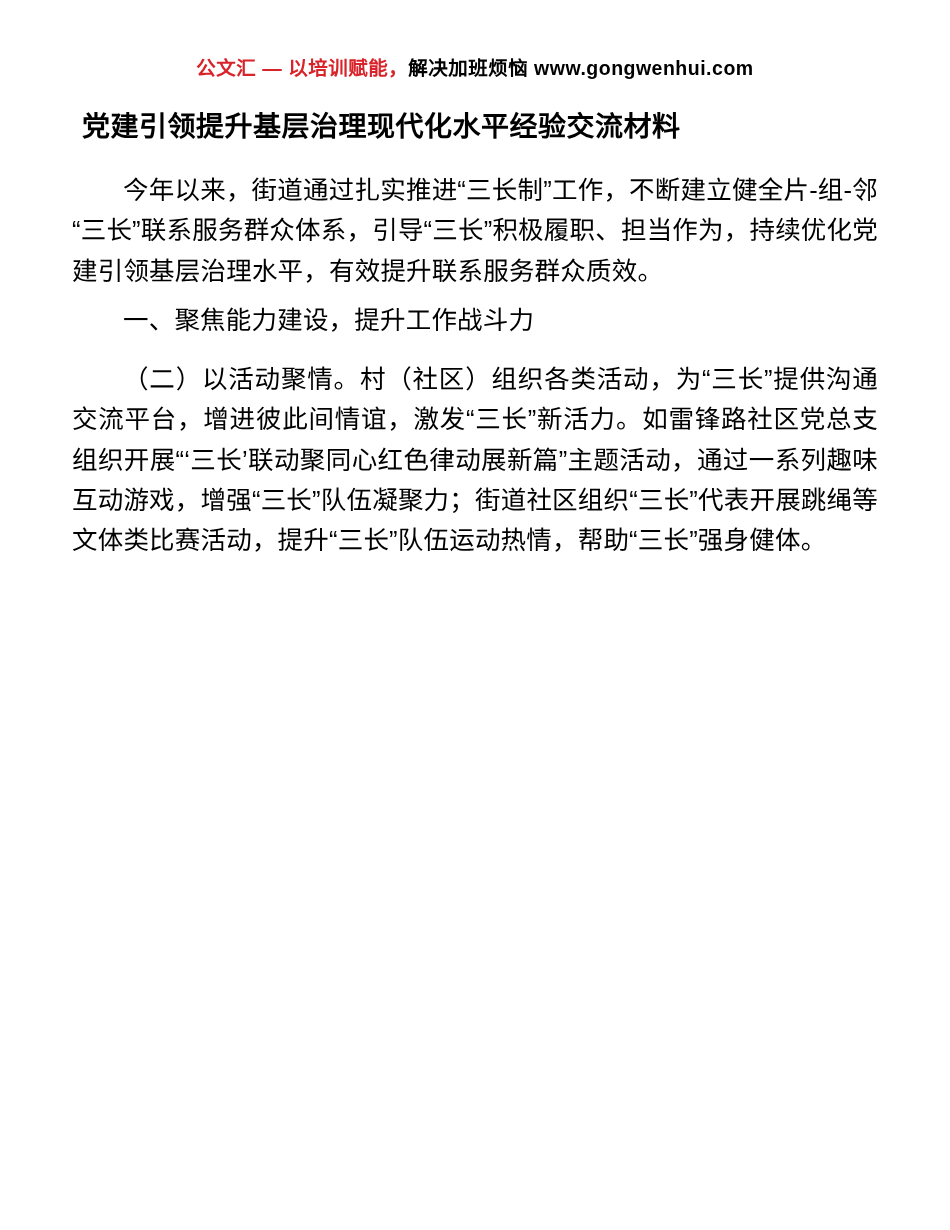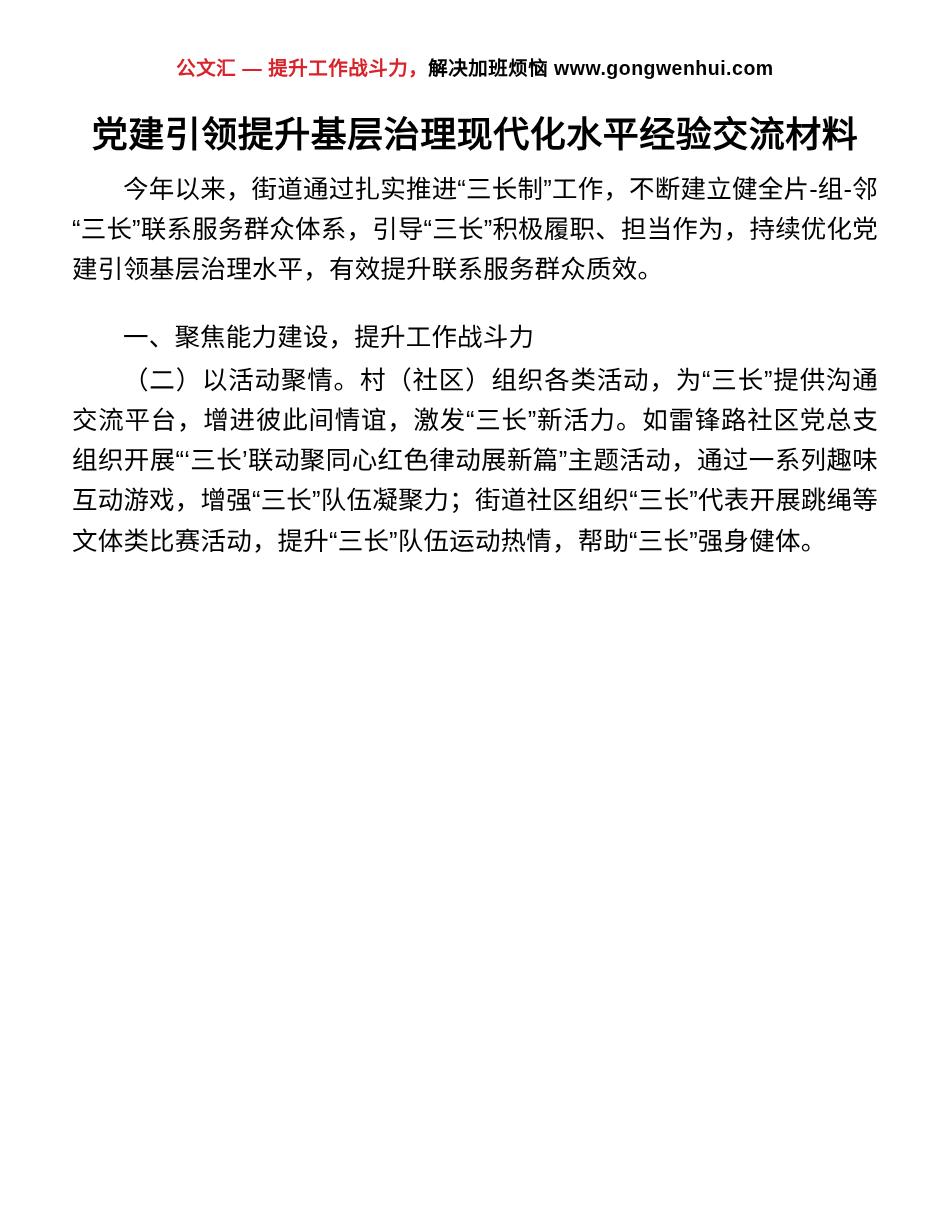--- a/index.html
+++ b/index.html
@@ -32,57 +32,56 @@
     white-space: nowrap;
   }
   .watermark .wm-red {
     color: #d8232a;
   }
   .watermark .wm-dark {
     color: #000000;
   }
   .doc-title {
     margin: 30px 10px 0 10px;
-    text-align: center;
-    font-family: Liberation Sans, sans-serif;
+    font-family: Liberation Mono, monospace;
     font-weight: 700;
-    font-size: 36px;
+    font-size: 28px;
     line-height: 1.32;
     letter-spacing: 0.5px;
   }
   .body-text {
     margin: 0;
     padding: 0;
     font-family: "Liberation Sans", "DejaVu Sans", sans-serif;
     font-size: 25.5px;
     line-height: 1.58;
     text-align: justify;
     text-justify: inter-ideograph;
     letter-spacing: 0.2px;
   }
   .p-indent {
     text-indent: 2em;
   }
   .para-gap-lg {
-    margin-top: 10px;
+    margin-top: 22px;
   }
   .para-gap-md {
-    margin-top: 28px;
+    margin-top: 9px;
   }
   .para-gap-sm {
-    margin-top: 2px;
+    margin-top: 19px;
   }
 </style>
 </head>
 <body>
 
 <div class="page">
 
   <div class="watermark">
-    <span class="wm-red">公文汇 — 提升工作战斗力，</span><span class="wm-dark">解决加班烦恼 www.gongwenhui.com</span>
+    <span class="wm-red">公文汇 — 以培训赋能，</span><span class="wm-dark">解决加班烦恼 www.gongwenhui.com</span>
   </div>
 
   <h1 class="doc-title">党建引领提升基层治理现代化水平经验交流材料</h1>
 
   <p class="body-text p-indent para-gap-lg">今年以来，街道通过扎实推进“三长制”工作，不断建立健全片-组-邻“三长”联系服务群众体系，引导“三长”积极履职、担当作为，持续优化党建引领基层治理水平，有效提升联系服务群众质效。</p>
 
   <p class="body-text p-indent para-gap-md">一、聚焦能力建设，提升工作战斗力</p>
 
 
   <p class="body-text p-indent para-gap-sm">（二）以活动聚情。村（社区）组织各类活动，为“三长”提供沟通交流平台，增进彼此间情谊，激发“三长”新活力。如雷锋路社区党总支组织开展“‘三长’联动聚同心红色律动展新篇”主题活动，通过一系列趣味互动游戏，增强“三长”队伍凝聚力；街道社区组织“三长”代表开展跳绳等文体类比赛活动，提升“三长”队伍运动热情，帮助“三长”强身健体。</p>

